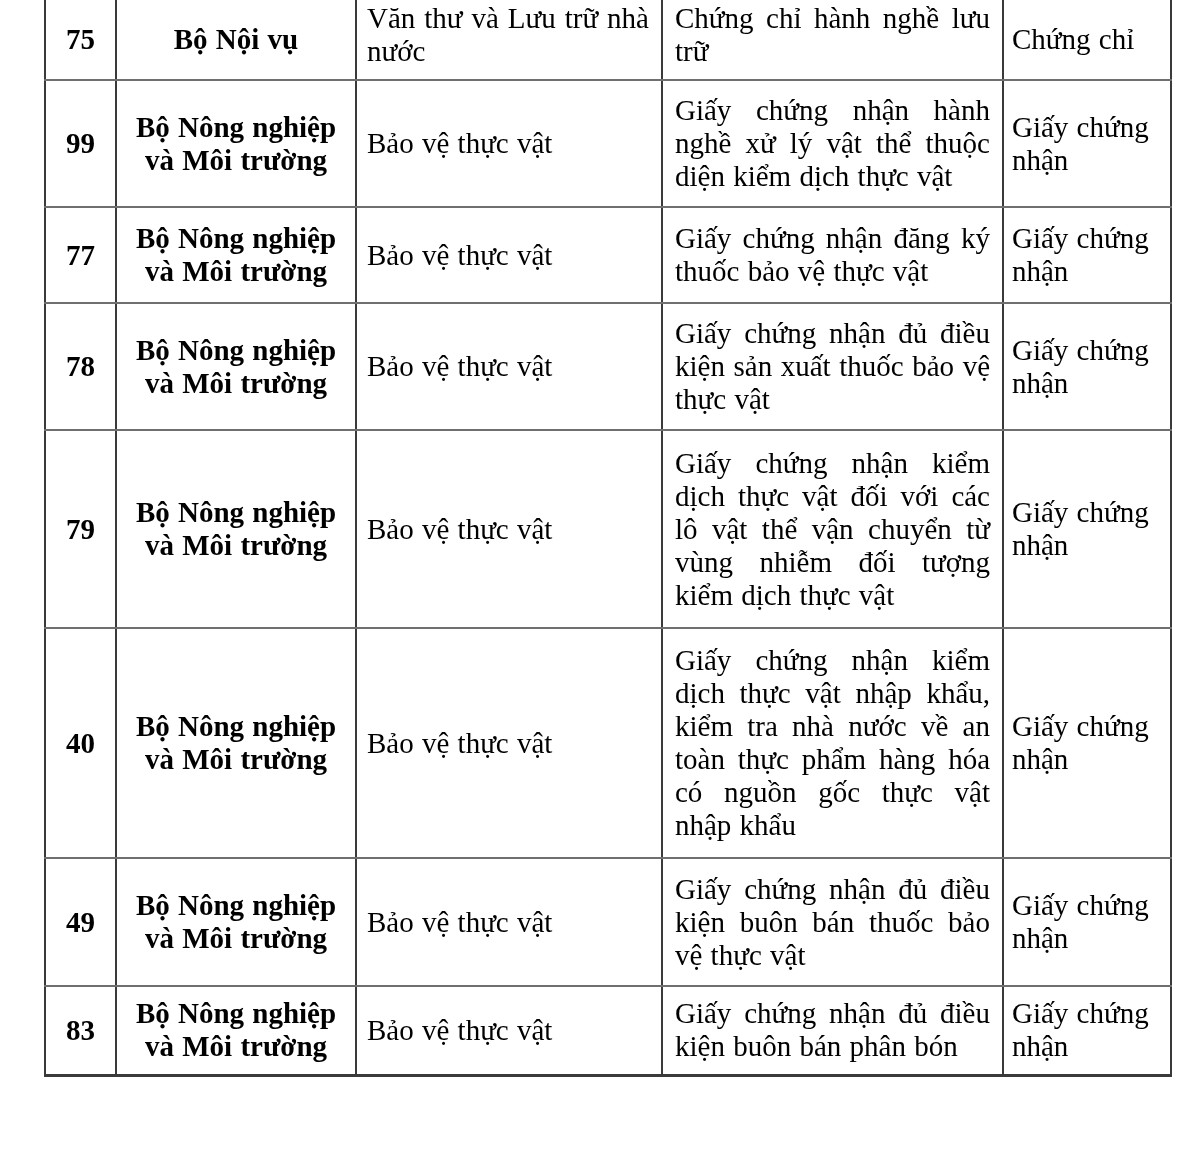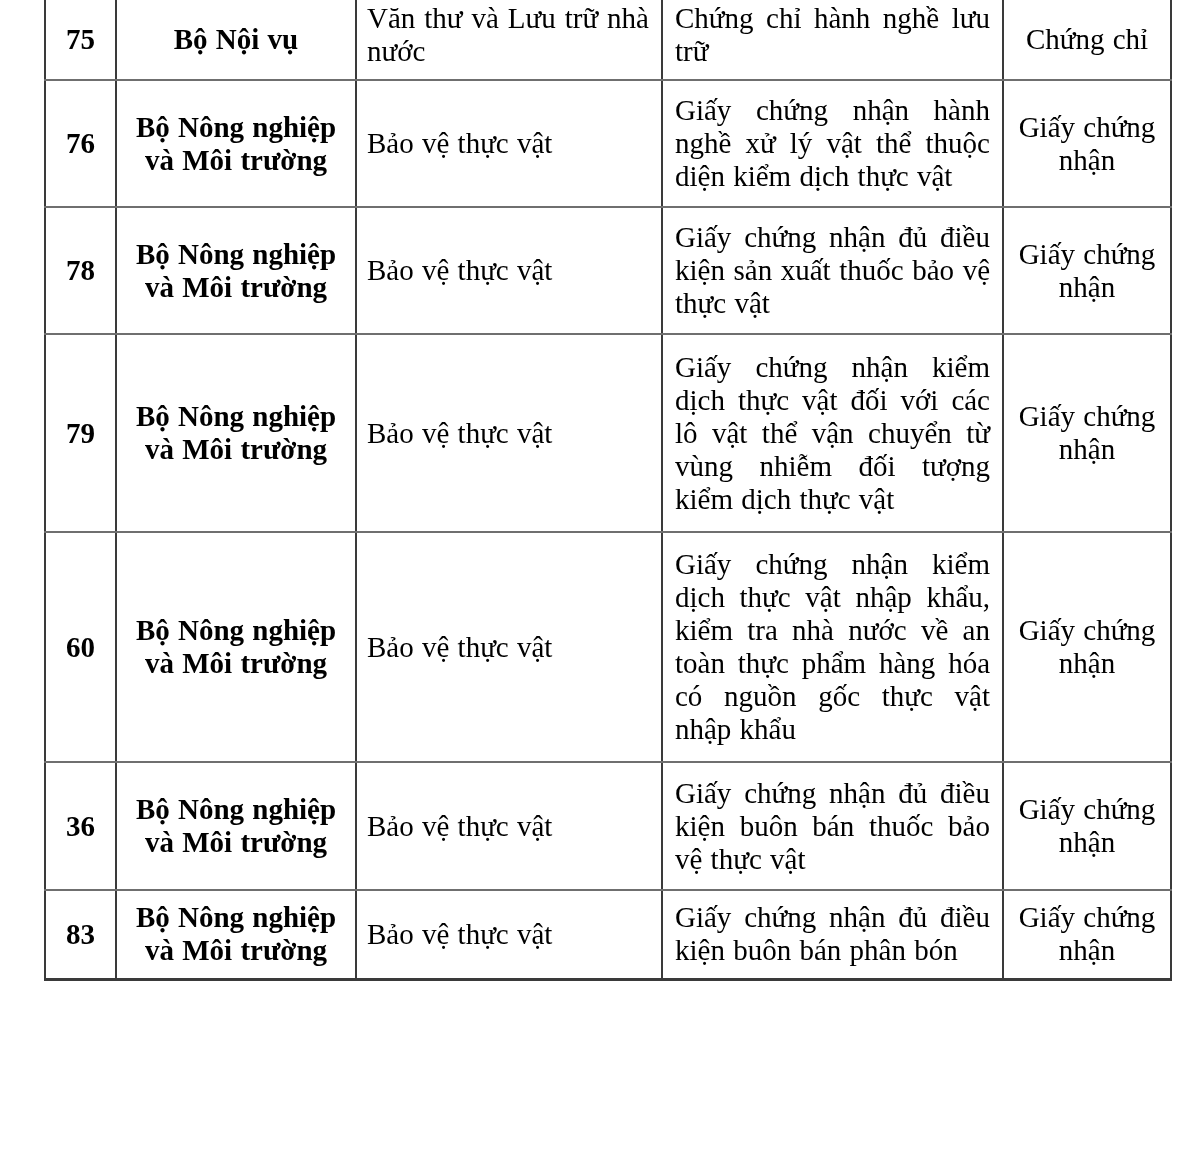--- a/index.html
+++ b/index.html
@@ -66,21 +66,21 @@
     text-align-last: left;
     padding: 4px 12px 4px 10px;
   }
   td.c-proc {
     text-align: justify;
     text-align-last: left;
     padding: 4px 12px;
     border-radius: 24px;
   }
   td.c-type {
-    text-align: center;
+    text-align: left;
     padding: 4px 8px;
   }
   tr.first-row td.c-field,
   tr.first-row td.c-proc { vertical-align: top; padding-top: 2px; }
 </style>
 </head>
 <body>
 
 <div class="page">
   <table class="proc-table">
@@ -93,49 +93,56 @@
     </colgroup>
     <tbody>
       <tr class="first-row" style="height:80px">
         <td class="c-no">75</td>
         <td class="c-ministry">Bộ Nội vụ</td>
         <td class="c-field">Văn thư và Lưu trữ nhà nước</td>
         <td class="c-proc">Chứng chỉ hành nghề lưu trữ</td>
         <td class="c-type">Chứng chỉ</td>
       </tr>
       <tr style="height:127px">
-        <td class="c-no">76</td>
+        <td class="c-no">99</td>
         <td class="c-ministry">Bộ Nông nghiệp và Môi trường</td>
         <td class="c-field">Bảo vệ thực vật</td>
         <td class="c-proc">Giấy chứng nhận hành nghề xử lý vật thể thuộc diện kiểm dịch thực vật</td>
+        <td class="c-type">Giấy chứng nhận</td>
+      </tr>
+      <tr style="height:96px">
+        <td class="c-no">77</td>
+        <td class="c-ministry">Bộ Nông nghiệp và Môi trường</td>
+        <td class="c-field">Bảo vệ thực vật</td>
+        <td class="c-proc">Giấy chứng nhận đăng ký thuốc bảo vệ thực vật</td>
         <td class="c-type">Giấy chứng nhận</td>
       </tr>
       <tr style="height:127px">
         <td class="c-no">78</td>
         <td class="c-ministry">Bộ Nông nghiệp và Môi trường</td>
         <td class="c-field">Bảo vệ thực vật</td>
         <td class="c-proc">Giấy chứng nhận đủ điều kiện sản xuất thuốc bảo vệ thực vật</td>
         <td class="c-type">Giấy chứng nhận</td>
       </tr>
       <tr style="height:198px">
         <td class="c-no">79</td>
         <td class="c-ministry">Bộ Nông nghiệp và Môi trường</td>
         <td class="c-field">Bảo vệ thực vật</td>
         <td class="c-proc">Giấy chứng nhận kiểm dịch thực vật đối với các lô vật thể vận chuyển từ vùng nhiễm đối tượng kiểm dịch thực vật</td>
         <td class="c-type">Giấy chứng nhận</td>
       </tr>
       <tr style="height:230px">
-        <td class="c-no">60</td>
+        <td class="c-no">40</td>
         <td class="c-ministry">Bộ Nông nghiệp và Môi trường</td>
         <td class="c-field">Bảo vệ thực vật</td>
         <td class="c-proc">Giấy chứng nhận kiểm dịch thực vật nhập khẩu, kiểm tra nhà nước về an toàn thực phẩm hàng hóa có nguồn gốc thực vật nhập khẩu</td>
         <td class="c-type">Giấy chứng nhận</td>
       </tr>
       <tr style="height:128px">
-        <td class="c-no">36</td>
+        <td class="c-no">49</td>
         <td class="c-ministry">Bộ Nông nghiệp và Môi trường</td>
         <td class="c-field">Bảo vệ thực vật</td>
         <td class="c-proc">Giấy chứng nhận đủ điều kiện buôn bán thuốc bảo vệ thực vật</td>
         <td class="c-type">Giấy chứng nhận</td>
       </tr>
       <tr class="last-row" style="height:89px">
         <td class="c-no">83</td>
         <td class="c-ministry">Bộ Nông nghiệp và Môi trường</td>
         <td class="c-field">Bảo vệ thực vật</td>
         <td class="c-proc">Giấy chứng nhận đủ điều kiện buôn bán phân bón</td>

